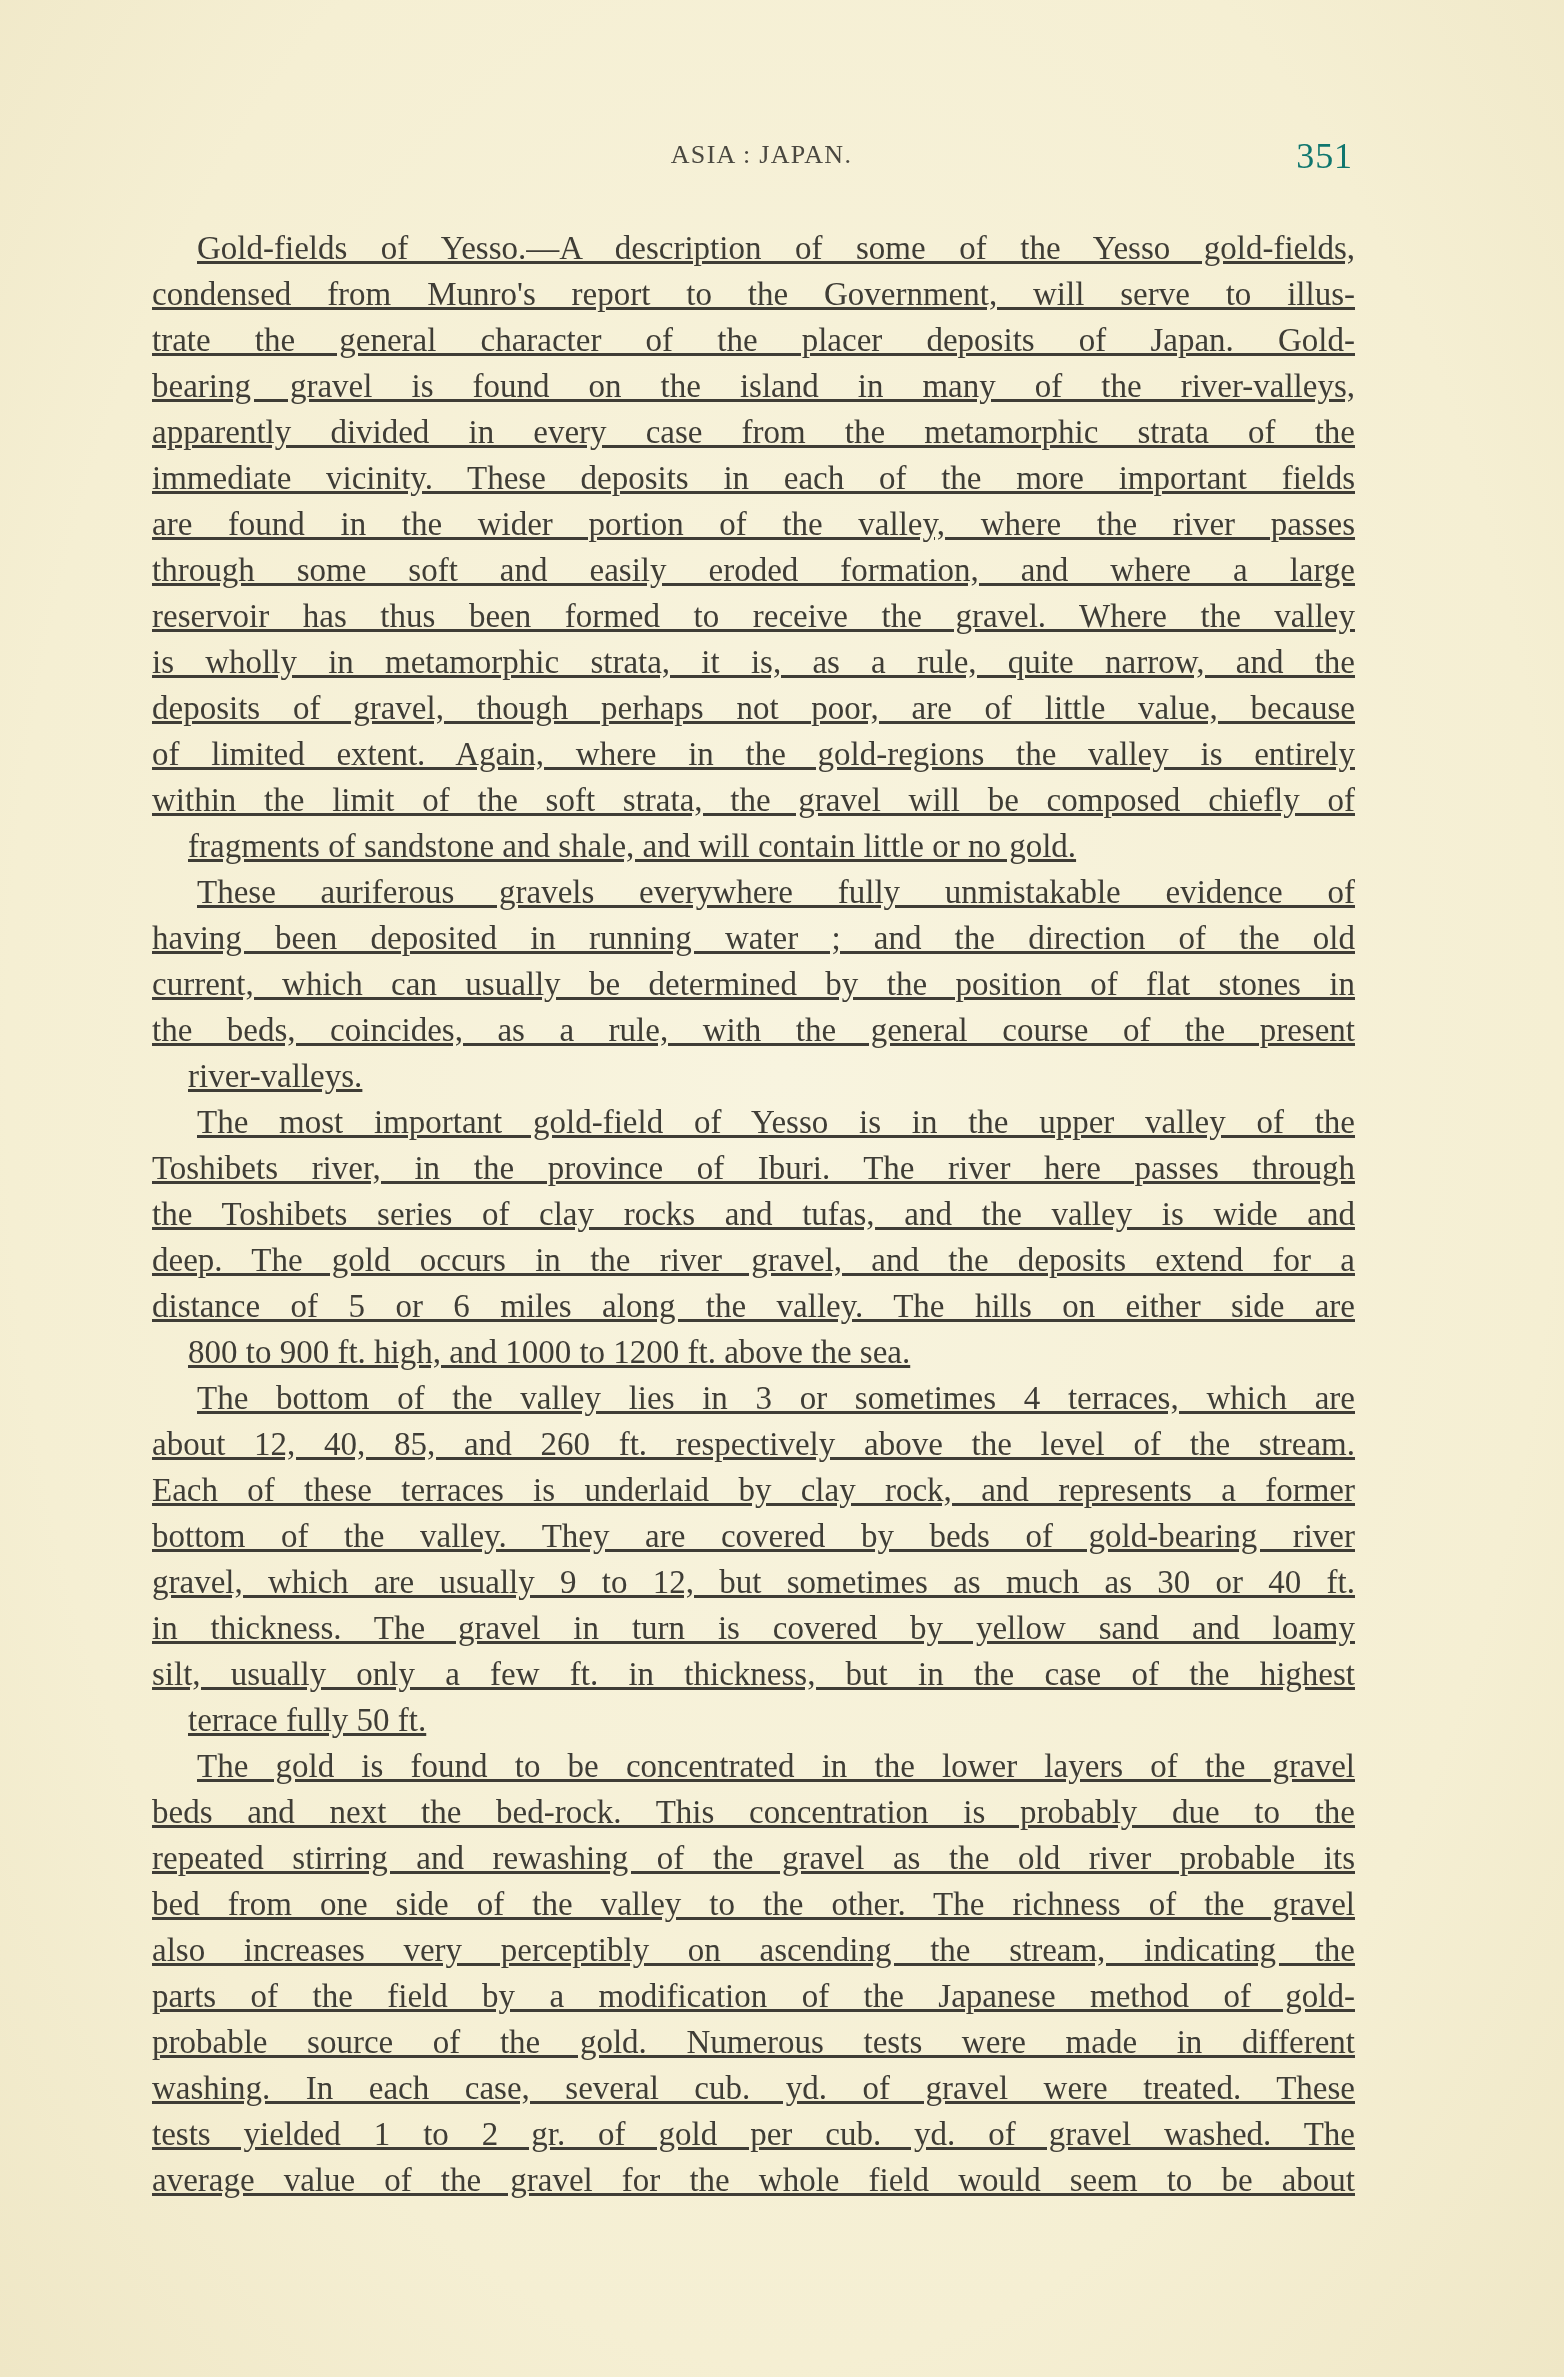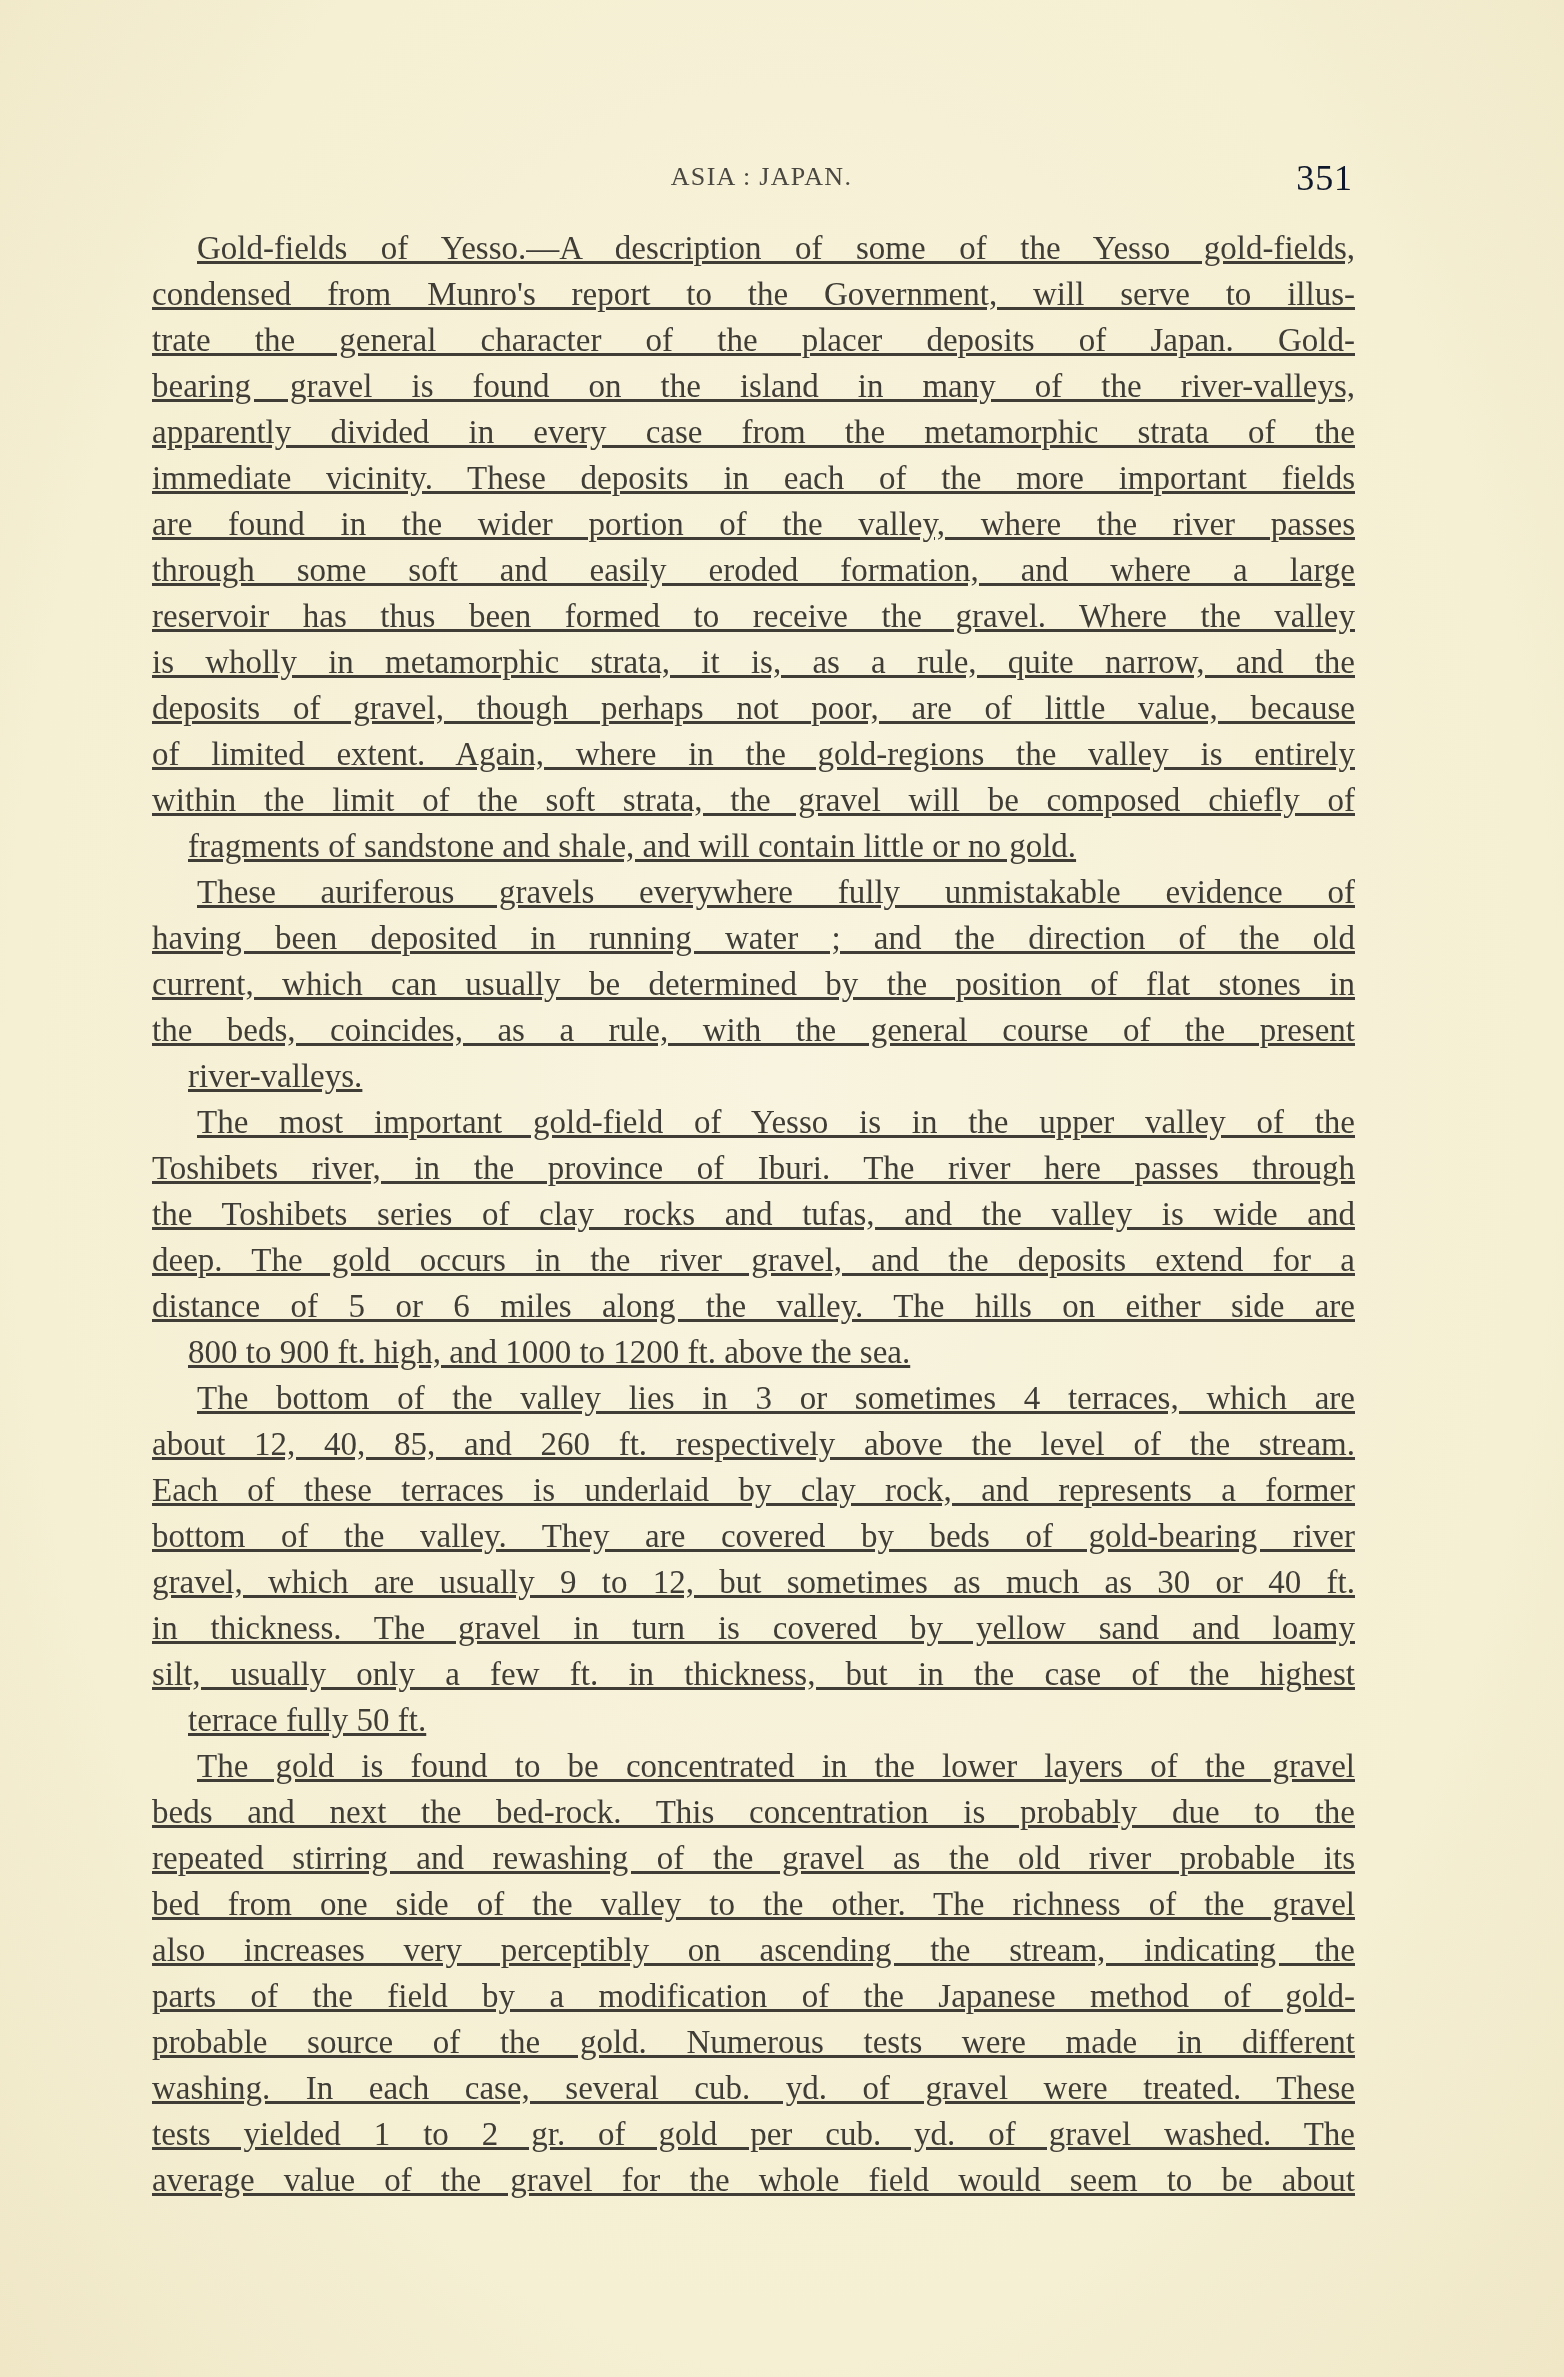--- a/index.html
+++ b/index.html
@@ -9,30 +9,30 @@
     position: relative; overflow: hidden;
     font-family: "Liberation Serif", "DejaVu Serif", serif;
     color: #3f3d36;
   }
   .page-edge {
     position: absolute; inset: 0;
     background: radial-gradient(ellipse at 50% 45%, #f8f4df 0%, #f5efd3 70%, #efe7c6 100%);
     z-index: 0;
   }
   .header {
-    position: absolute; top: 162px; left: 152px; width: 1201px; height: 45px;
+    position: absolute; top: 140px; left: 152px; width: 1201px; height: 45px;
     z-index: 1;
   }
   .running-head {
     position: absolute; left: 0; right: 0; top: 0; text-align: center;
     font-size: 26px; letter-spacing: 1.3px; color: #4a4840;
     padding-left: 18px;
   }
   .page-number {
-    position: absolute; right: 0; top: -5.4px; font-size: 36px; color: #0f172a;
+    position: absolute; right: 0; top: -5.4px; font-size: 36px; color: #0f766e;
     letter-spacing: 0.9px;
   }
   .body-text {
     position: absolute; top: 225px; left: 152px; width: 1203px;
     z-index: 1;
     text-decoration: underline;
   }
   .para { margin: 0; }
   .line {
     display: block; height: 46px; line-height: 46px;

